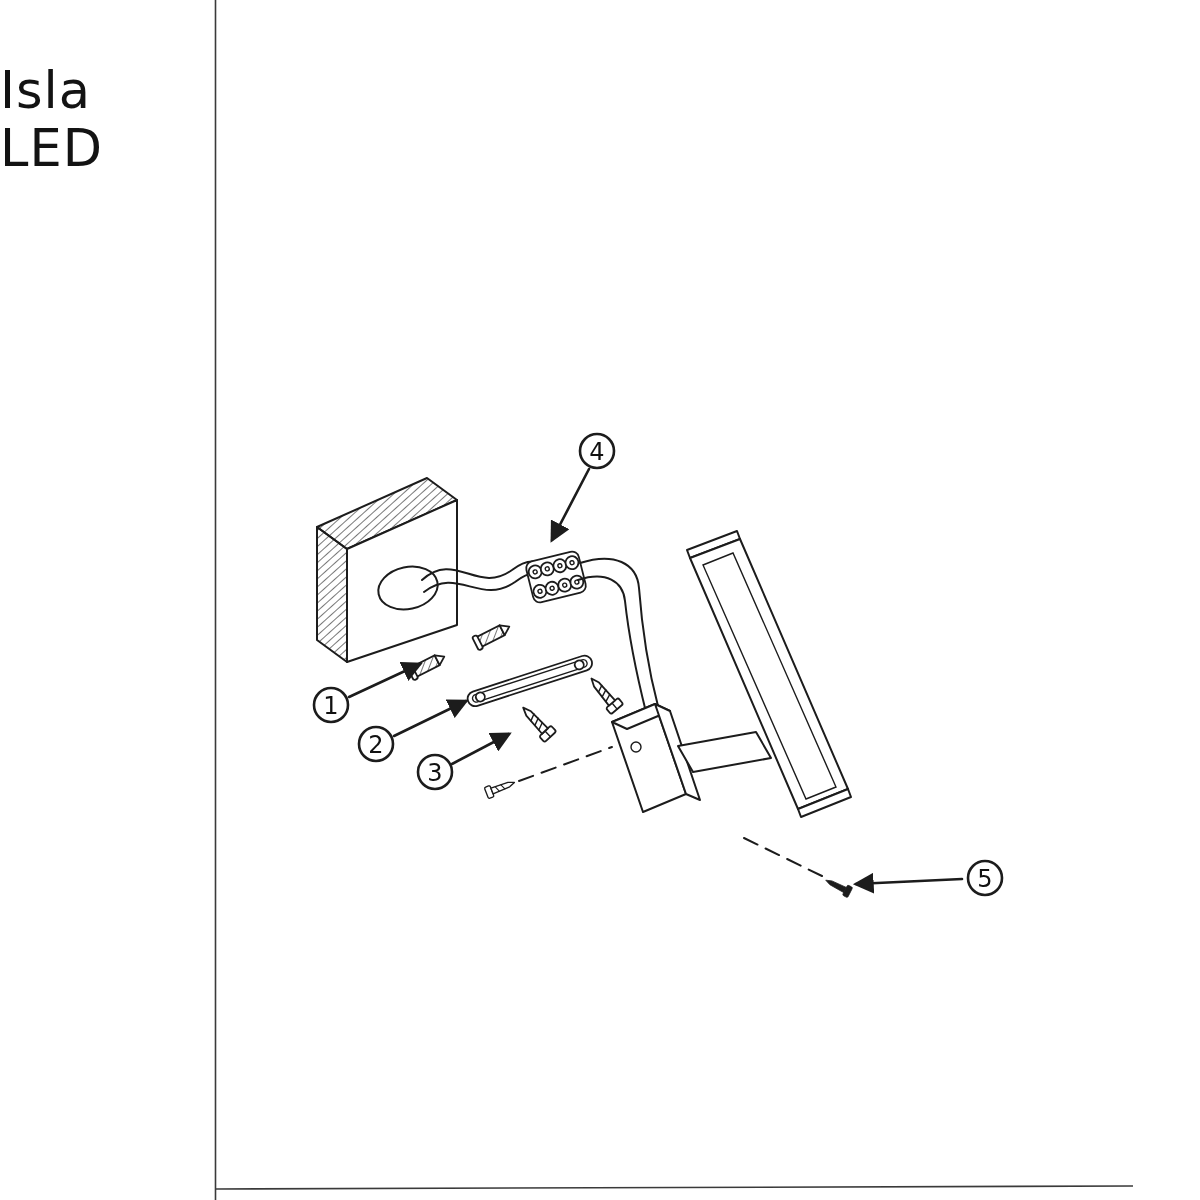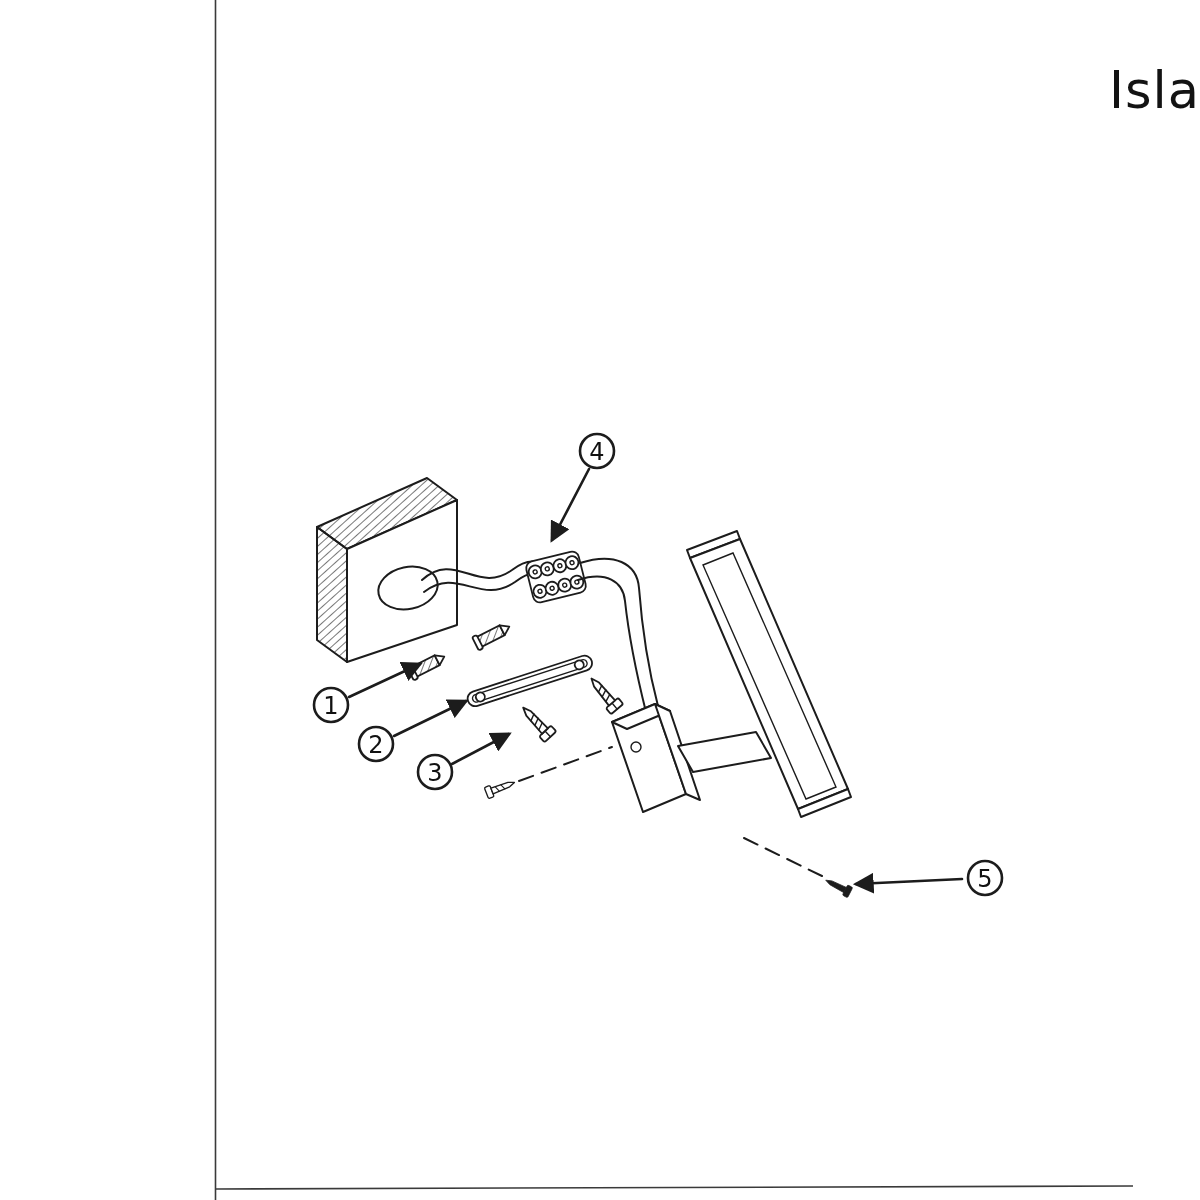--- a/index.html
+++ b/index.html
@@ -13,21 +13,21 @@
     width: 1200px;
     height: 1200px;
     background: #ffffff;
     overflow: hidden;
   }
   .title-block {
     position: absolute;
     top: 62px;
     left: 0;
     width: 1200px;
-    text-align: right;
+    text-align: left;
     color: #111;
   }
   .title-line {
     font-size: 51px;
     line-height: 58px;
     letter-spacing: 1px;
     color: #131313;
   }
   svg { position: absolute; top: 0; left: 0; }
   .ln   { fill: none; stroke: #1c1c1c; stroke-width: 2; stroke-linecap: round; stroke-linejoin: round; }
@@ -47,20 +47,21 @@
   .arrow { fill: none; stroke: #1c1c1c; stroke-width: 2.6; stroke-linecap: round; }
   .border-line { stroke: #3a3a3a; stroke-width: 1.6; }
 </style>
 </head>
 <body>
 
 <div class="page">
 
   <div class="title-block">
     <div class="title-line">Isla</div>
+    <div class="title-line">LED</div>
   </div>
 
   <svg width="1200" height="1200" viewBox="0 0 1200 1200">
     <defs>
       <pattern id="hatch" width="6" height="6" patternUnits="userSpaceOnUse" patternTransform="rotate(48)">
         <line x1="0" y1="0" x2="0" y2="6" stroke="#1c1c1c" stroke-width="1.2"></line>
       </pattern>
       <marker id="arrowhead" viewBox="0 0 10 10" refX="8.5" refY="5" markerWidth="8" markerHeight="8" orient="auto-start-reverse">
         <path d="M0,0 L10,5 L0,10 z" fill="#1c1c1c"></path>
       </marker>

